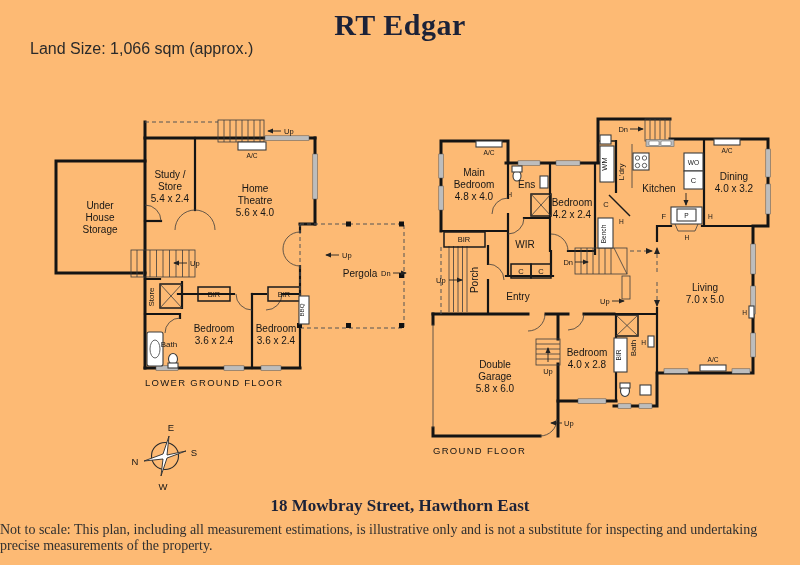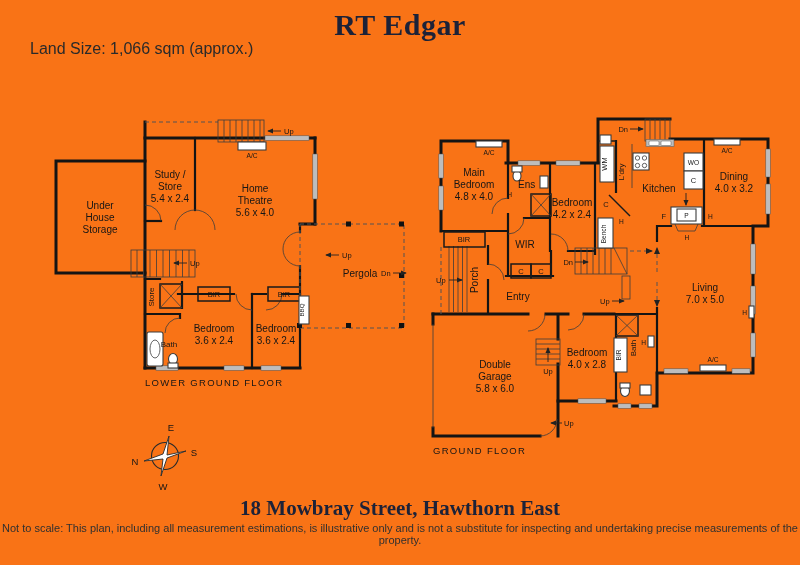--- a/index.html
+++ b/index.html
@@ -1,29 +1,29 @@
 <!DOCTYPE html>
 <html><head>
 <meta charset="utf-8">
 <style>
   html,body{margin:0;padding:0;}
   body{background:#f4f3ef;font-family:"Liberation Sans",sans-serif;}
-  .page{position:relative;width:800px;height:565px;background:#f97316;overflow:hidden;margin:0 auto;}
+  .page{position:relative;width:800px;height:565px;background:#fdba74;overflow:hidden;margin:0 auto;}
   .brand{position:absolute;top:8px;left:0;width:100%;text-align:center;
          font-family:"Liberation Serif",serif;font-weight:700;font-size:30px;
          color:#1c2238;letter-spacing:.5px;}
   .land{position:absolute;top:40px;left:30px;font-size:16px;color:#2a2a2a;}
   .plan{position:absolute;}
   .plan-lower{left:28px;top:104px;width:382px;height:292px;}
   .plan-ground{left:418px;top:96px;width:372px;height:368px;}
   .compass{position:absolute;left:118px;top:412px;width:96px;height:90px;}
   .address{position:absolute;top:496px;left:0;width:100%;text-align:center;
-           font-family:"Liberation Serif",serif;font-weight:700;font-size:21px;color:#1c2238;}
-  .disclaimer{position:absolute;top:522px;left:0;width:100%;text-align:center;
-              font-size:11px;color:#303030;}
+           font-family:"Liberation Serif",serif;font-weight:700;font-size:17px;color:#1c2238;}
+  .disclaimer{position:absolute;top:522px;left:0;width:100%;
+              font-size:14px;color:#303030;font-family:Liberation Serif, serif;}
   
   svg text{fill:#161616;font-family:"Liberation Sans",sans-serif;}
   .w3{stroke:#141414;stroke-width:3;fill:none;stroke-linecap:square;}
   .w2{stroke:#141414;stroke-width:2.2;fill:none;stroke-linecap:square;}
   .w15{stroke:#1a1a1a;stroke-width:1.5;fill:none;}
   .thin{stroke:#3c3c3c;stroke-width:.8;fill:none;}
   .dash{stroke:#555;stroke-width:1;fill:none;stroke-dasharray:4 3;}
   .win{fill:#bdbdbd;stroke:#555;stroke-width:.5;}
   .fix{stroke:#3c3c3c;stroke-width:1.1;fill:#fff;}
   .post{fill:#111;}

